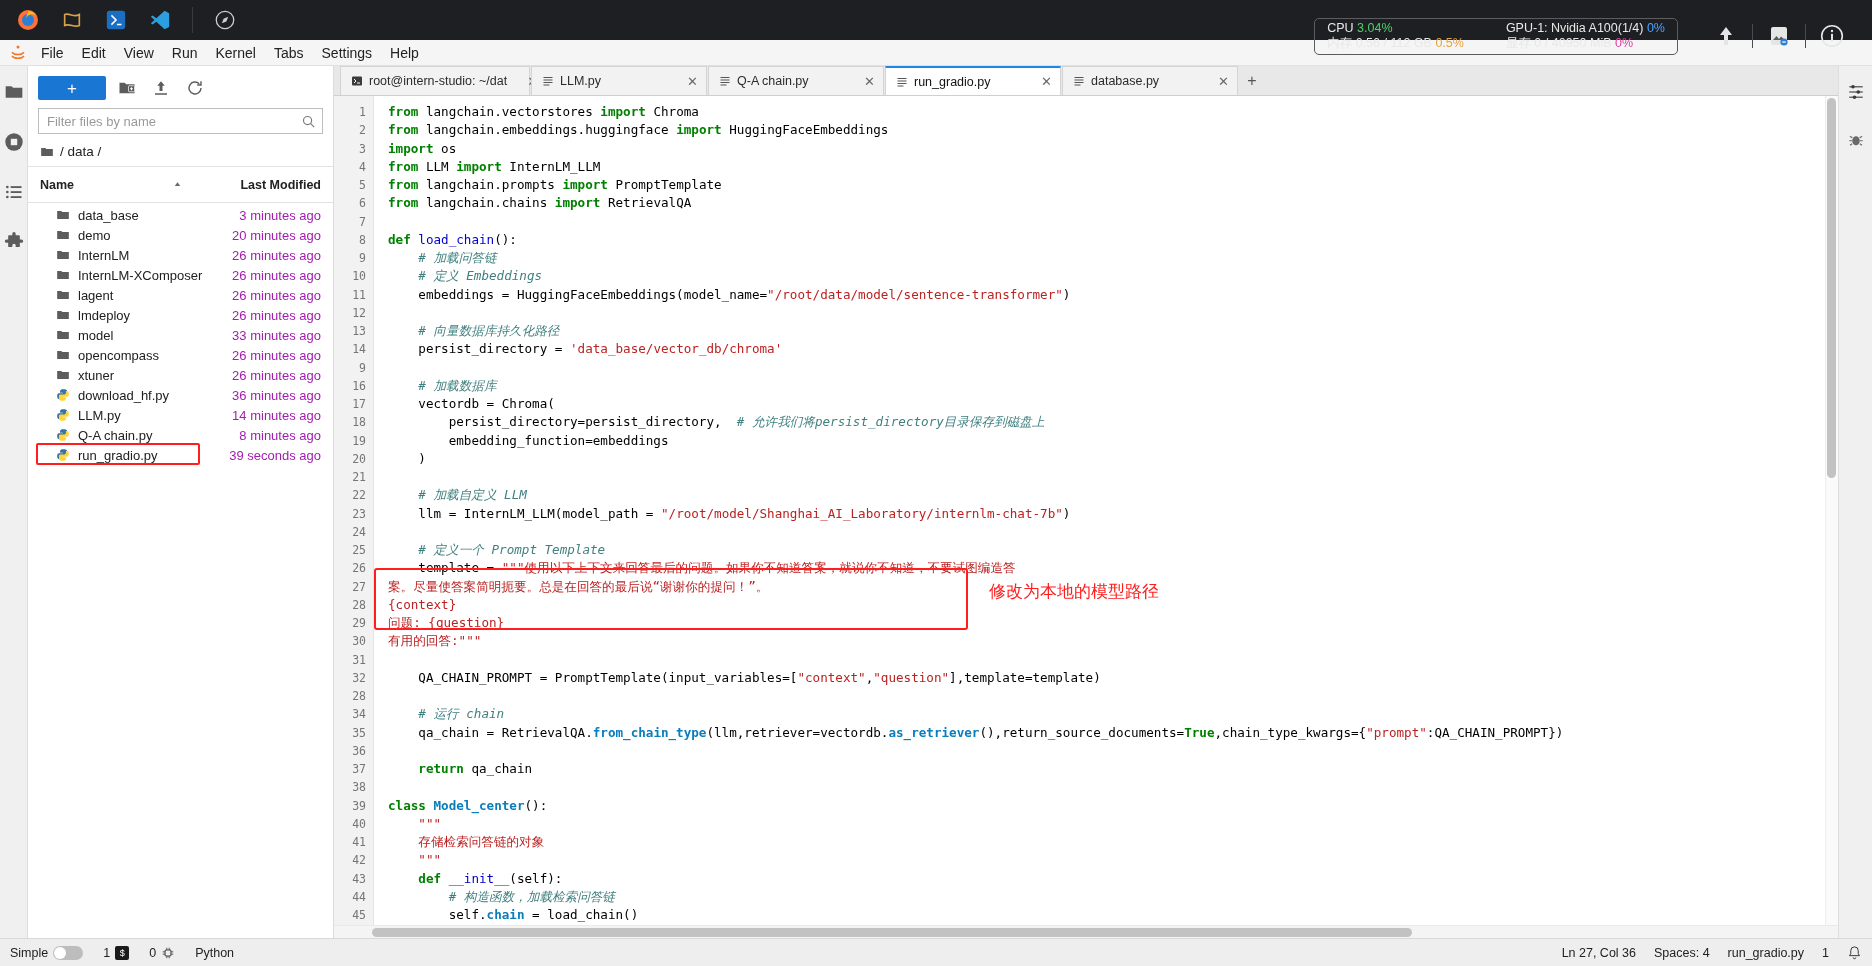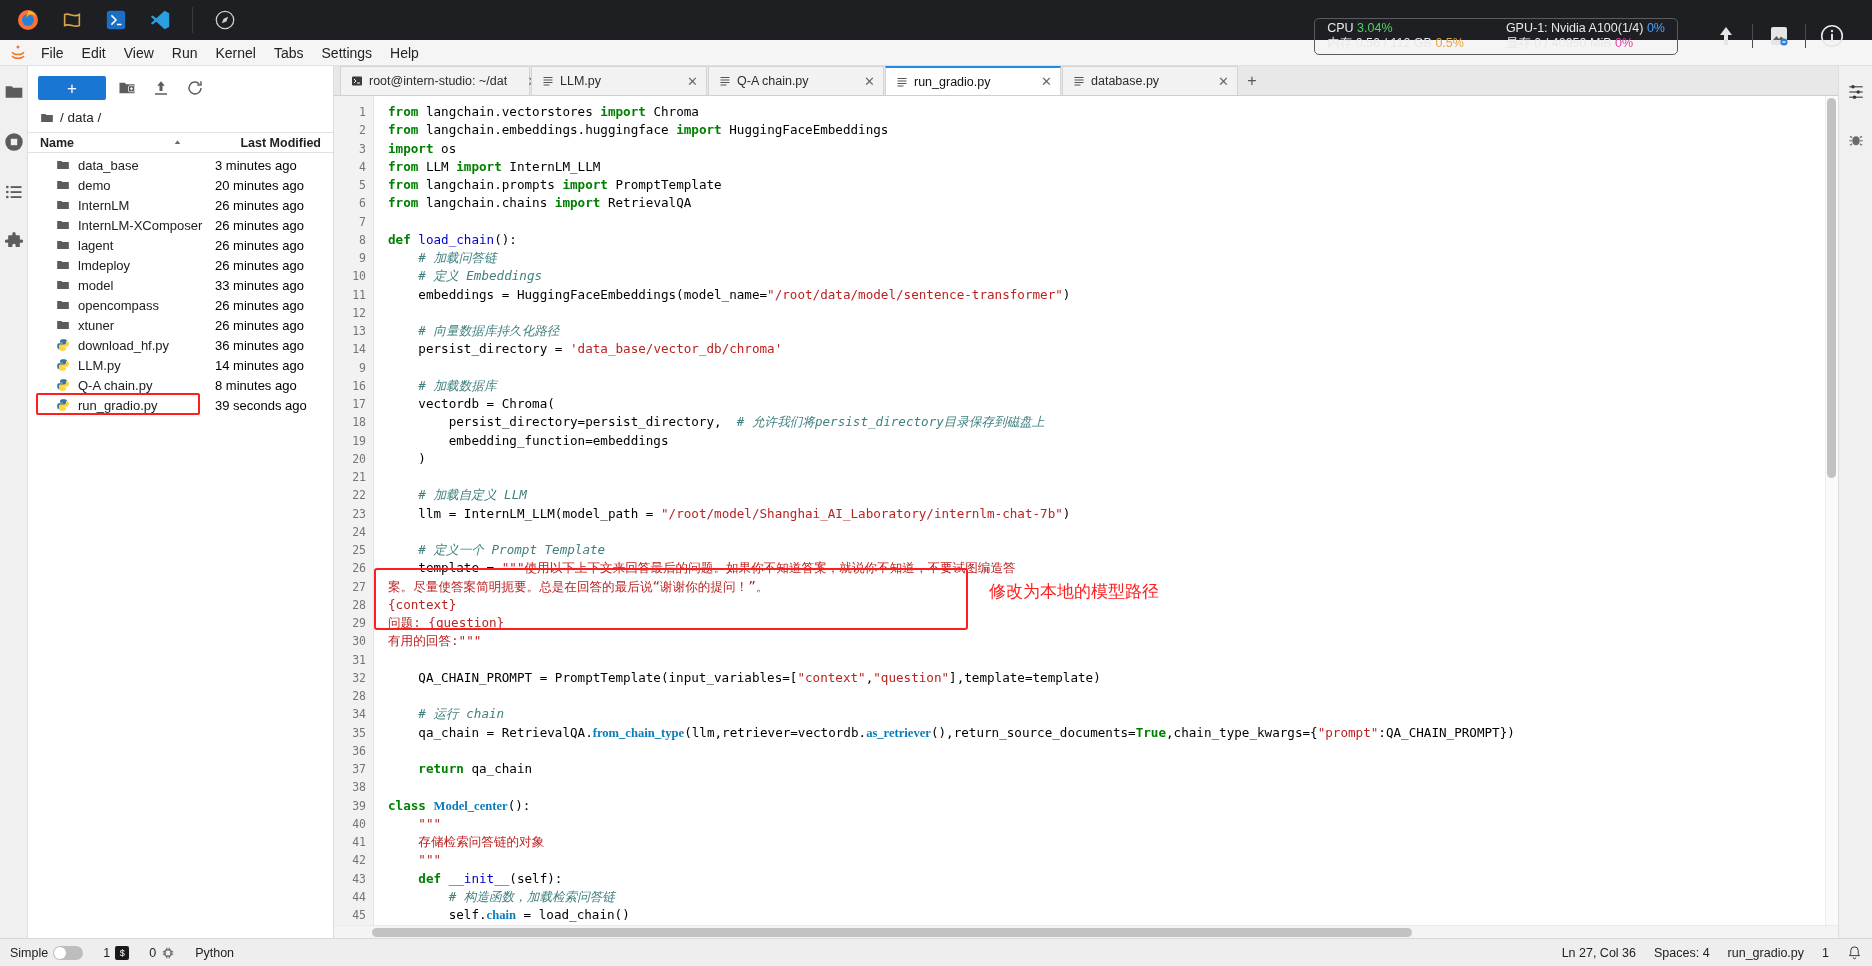--- a/index.html
+++ b/index.html
@@ -117,35 +117,35 @@
     display: flex; align-items: center; gap: 6px;
     padding: 2px 10px 7px 12px;
     font-size: 13.5px; color: #222;
     cursor: pointer;
   }
 
   .fb-header {
     display: flex; align-items: center;
     border-top: 1px solid #e2e2e2;
     border-bottom: 1px solid #e2e2e2;
-    height: 21px; font-size: 12.5px; font-weight: bold; color: #222;
+    height: 37px; font-size: 12.5px; font-weight: bold; color: #222;
     padding-left: 12px;
   }
   .fb-h-name { flex: 1; display:flex; align-items:center; gap:4px; cursor:pointer; }
   .fb-h-mod { width: 118px; text-align: right; padding-right: 12px; cursor:pointer; }
 
   .fb-list { flex: 1; overflow: hidden; padding-top: 2px; }
   .fb-row {
     display: flex; align-items: center;
     height: 20px; font-size: 13px; color: #212121;
     padding-left: 28px; cursor: pointer; position: relative;
   }
   .fb-ic { width: 22px; display:flex; align-items:center; }
   .fb-nm { flex: 1; white-space: nowrap; }
-  .fb-md { width: 118px; padding-right: 12px; color: #000000; }
+  .fb-md { width: 118px; text-align: right; padding-right: 12px; color: #a21caf; }
   .fb-row.selected .fb-box {
     position: absolute; left: 8px; top: -2px;
     width: 164px; height: 22px;
     border: 2.5px solid #ff1d1d; border-radius: 2px;
     pointer-events: none;
   }
 
   
   .editor-area { flex: 1; display: flex; flex-direction: column; background: #fff; min-width: 0; }
   .tabbar {
@@ -195,21 +195,21 @@
   .code {
     flex: 1; padding: 7px 0 0 14px;
     font-family: "DejaVu Sans Mono", monospace;
     font-size: 12.6px; line-height: 18.25px;
     white-space: pre; overflow: hidden; position: relative;
     color: #000;
   }
   .code .ln { height: 18.25px; }
   .kw   { color: #008000; font-weight: bold; }
   .fn   { color: #0000cf; font-weight: normal; }
-  .cls  { color: #0a7dbc; font-weight: bold; font-family: Liberation Serif, serif; }
+  .cls  { color: #0a7dbc; font-weight: bold; }
   .cm   { color: #3f7f7f; font-style: italic; }
   .st   { color: #bb2222; }
 
   .redbox {
     position: absolute;
     left: 40px; top: 472px;
     width: 594px; height: 62px;
     border: 2.5px solid #ff1d1d;
     border-radius: 3px;
     pointer-events: none;
@@ -419,20 +419,29 @@
           </svg>
       </div>
       <div class="fb-tool-icon">
         <svg width="18" height="18" viewBox="0 0 24 24">
             <path d="M20 12a8 8 0 1 1-2.4-5.7" fill="none" stroke="#5c5c5c" stroke-width="1.9"></path>
             <path d="M20 3v5h-5" fill="none" stroke="#5c5c5c" stroke-width="1.9"></path>
           </svg>
       </div>
     </div>
 
+    <div class="fb-filter">
+      <input type="text" placeholder="Filter files by name" style="">
+      <span>
+        <svg width="15" height="15" viewBox="0 0 24 24">
+            <circle cx="10.5" cy="10.5" r="6.5" fill="none" stroke="#7a7a7a" stroke-width="1.9"></circle>
+            <path d="M15.5 15.5L21 21" stroke="#7a7a7a" stroke-width="1.9"></path>
+          </svg>
+      </span>
+    </div>
 
     <div class="fb-breadcrumb">
       <span>
         <svg width="14" height="14" viewBox="0 0 24 24">
             <path d="M2 5h7l2 2h11v12H2z" fill="#5c5c5c"></path>
           </svg>
       </span>
       <span>/ data /</span>
     </div>
 

